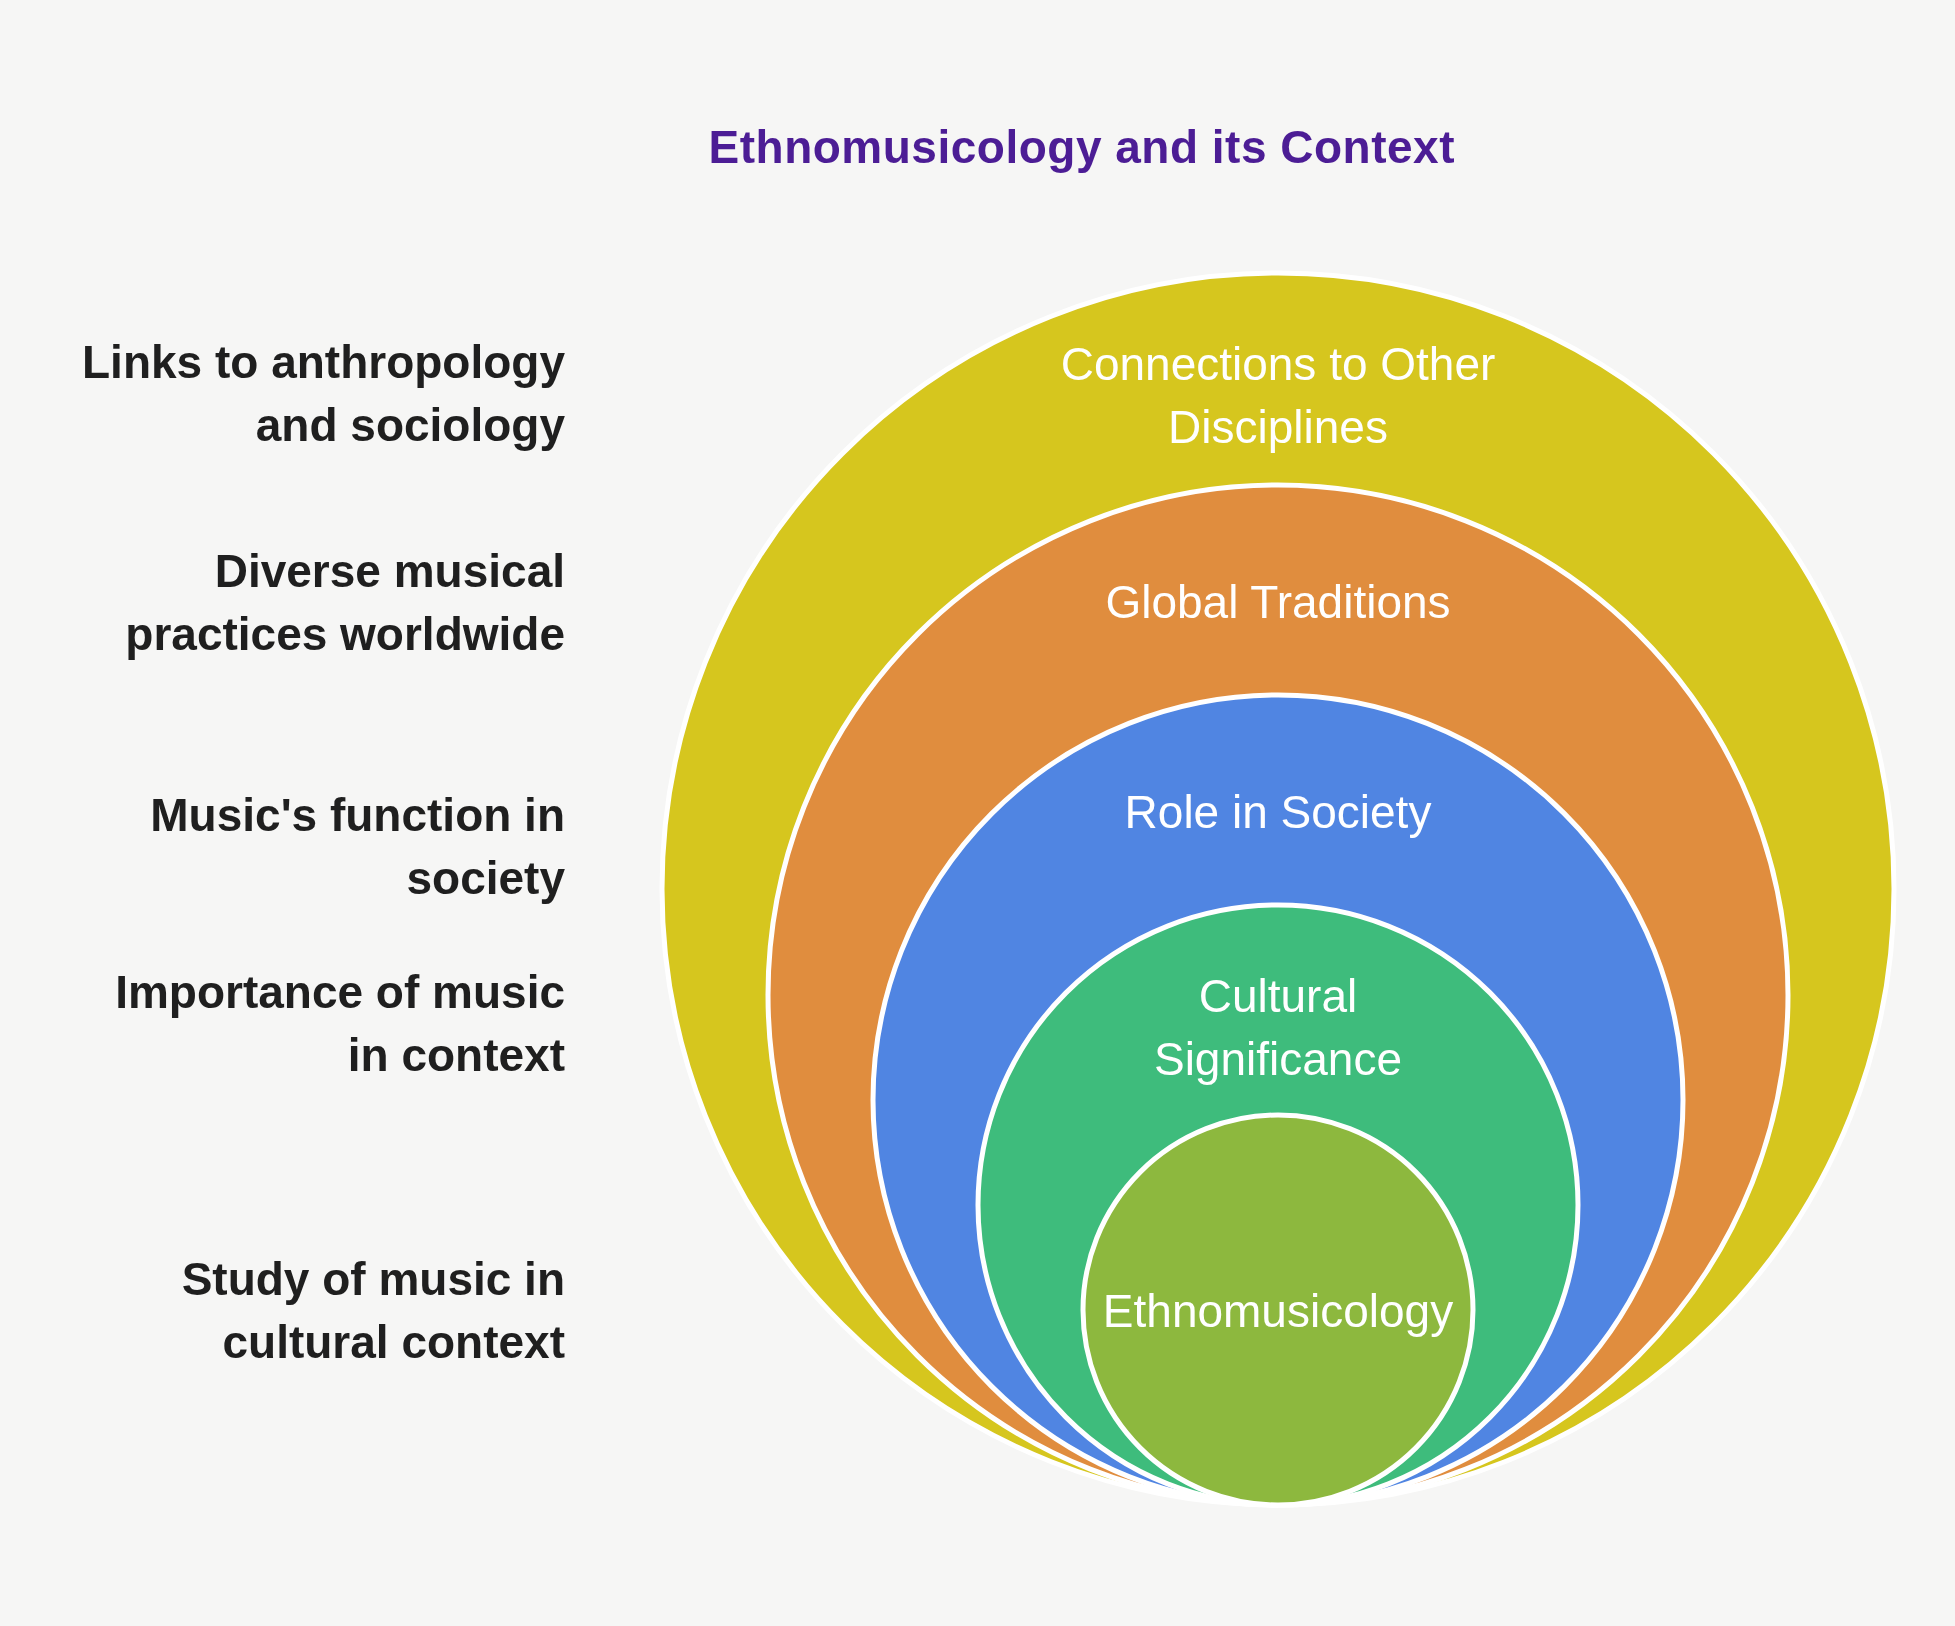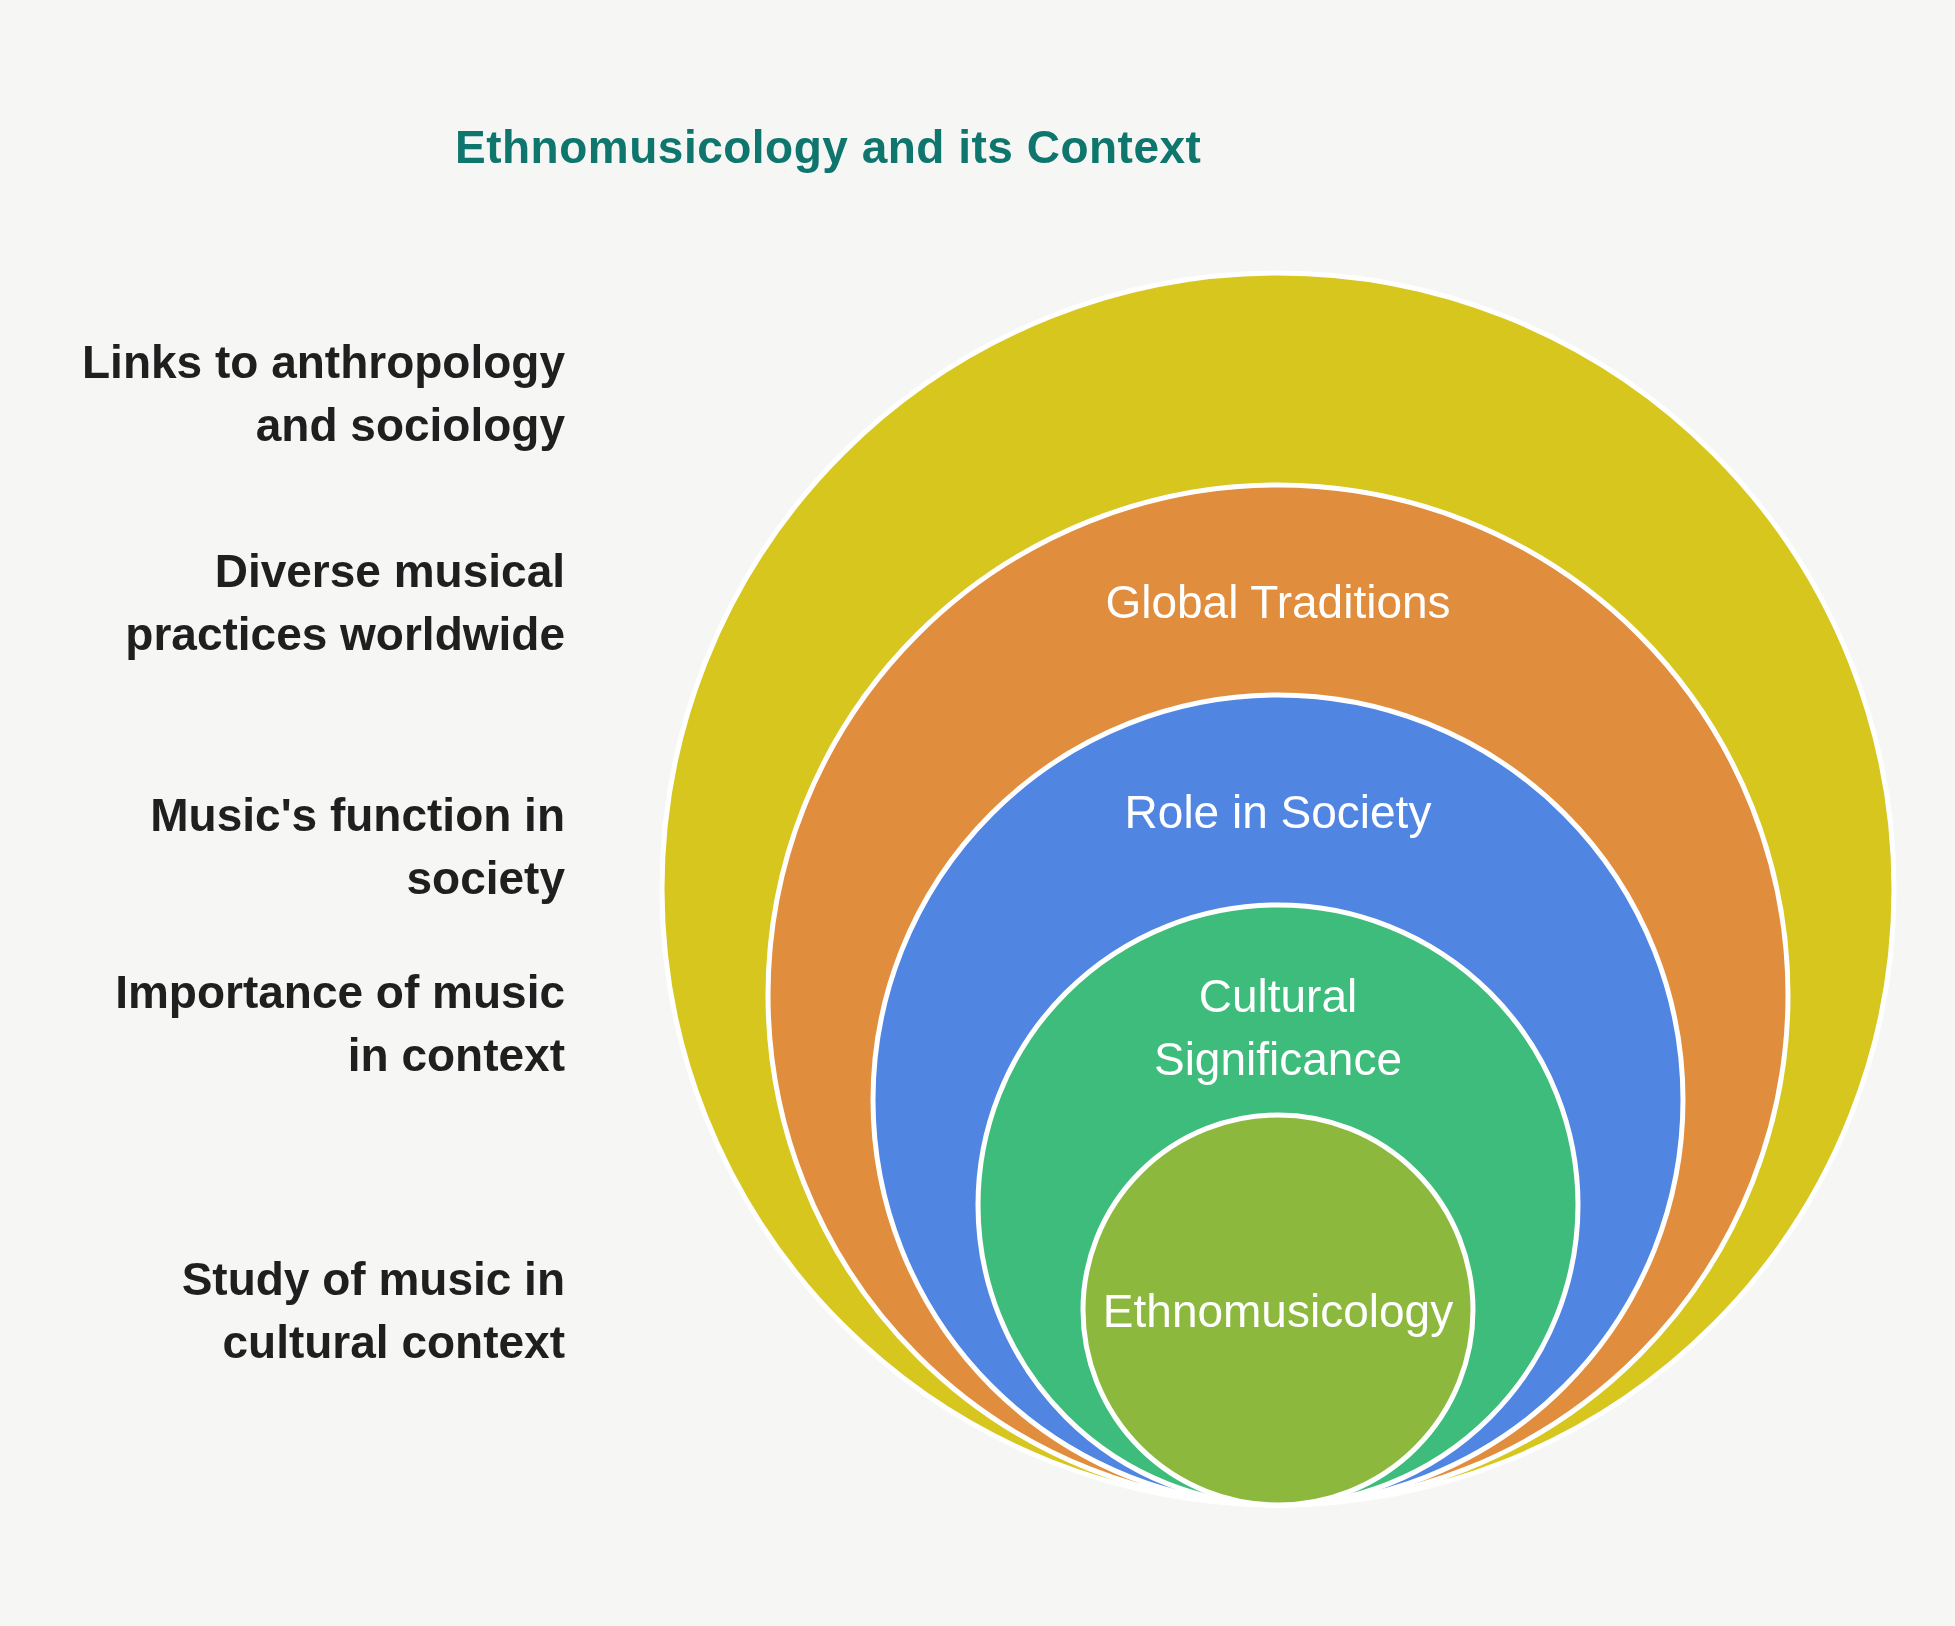--- a/index.html
+++ b/index.html
@@ -15,24 +15,24 @@
     width: 1955px;
     height: 1626px;
     background: #f6f6f5;
     overflow: hidden;
   }
   .title {
     position: absolute;
     left: 455px;
     top: 120px;
     width: 1000px;
-    text-align: left;
+    text-align: right;
     font-size: 46px;
     font-weight: 700;
-    color: #0f766e;
+    color: #4c1d95;
     letter-spacing: 0.5px;
   }
   .diagram-svg {
     position: absolute;
     left: 0;
     top: 0;
   }
   .side-label {
     position: absolute;
     width: 540px;
@@ -76,20 +76,22 @@
   <div class="title">Ethnomusicology and its Context</div>
 
   <svg class="diagram-svg" width="1955" height="1626" viewBox="0 0 1955 1626">
     <circle cx="1278" cy="889" r="616" stroke="#ffffff" stroke-width="5" fill="#d6c61e"></circle>
     <circle cx="1278" cy="995" r="510" stroke="#ffffff" stroke-width="5" fill="#e08d3e"></circle>
     <circle cx="1278" cy="1100" r="405" stroke="#ffffff" stroke-width="5" fill="#5085e2"></circle>
     <circle cx="1278" cy="1205" r="300" stroke="#ffffff" stroke-width="5" fill="#3ebc7c"></circle>
     <circle cx="1278" cy="1310" r="195" stroke="#ffffff" stroke-width="5" fill="#8db83e"></circle>
   </svg>
 
+  <div class="ring-label pos-0">Connections to Other
+Disciplines</div>
   <div class="ring-label pos-1">Global Traditions</div>
   <div class="ring-label pos-3">Cultural
 Significance</div>
   <div class="ring-label pos-2">Role in Society</div>
   <div class="ring-label pos-4">Ethnomusicology</div>
 
   <div class="side-label pos-0">Links to anthropology
 and sociology</div>
   <div class="side-label pos-1">Diverse musical
 practices worldwide</div>

